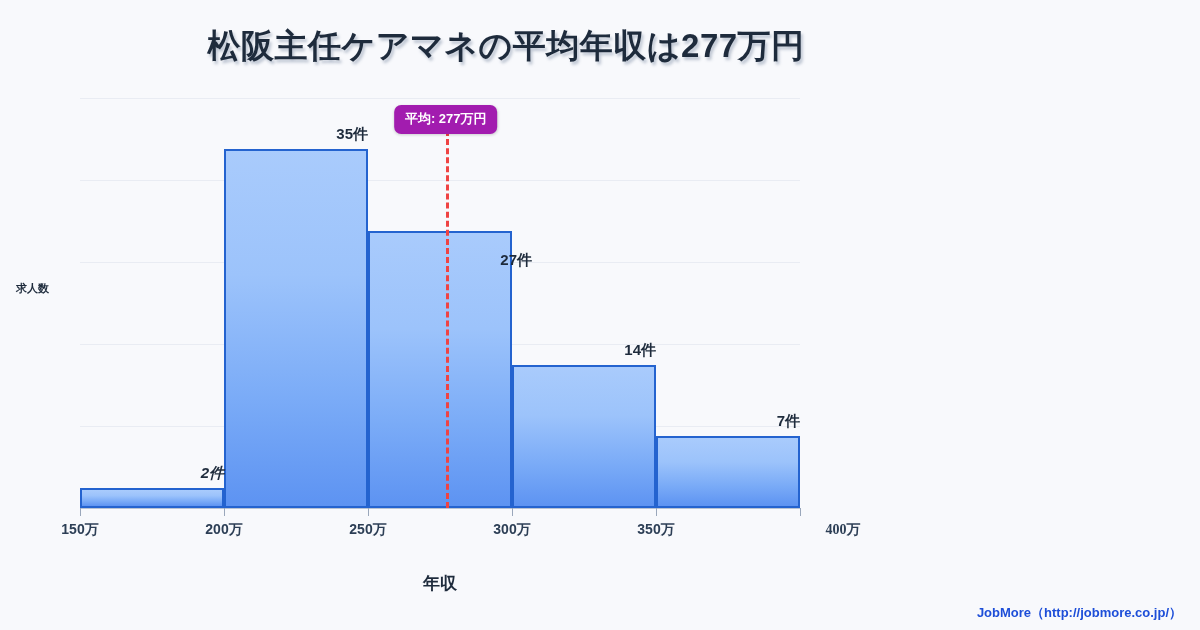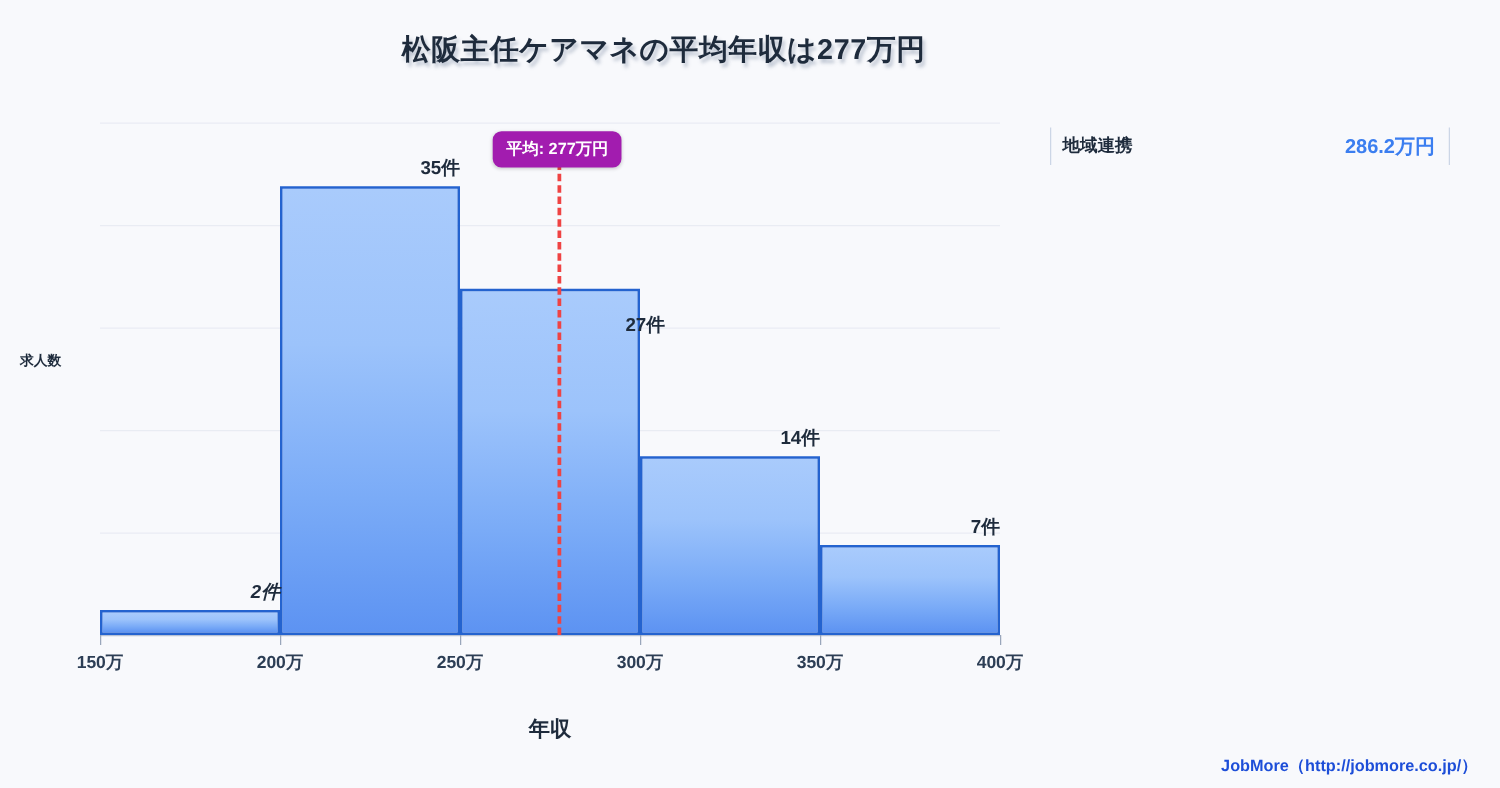--- a/index.html
+++ b/index.html
@@ -17,27 +17,26 @@
     position: relative;
   }
 
   
   .chart-title {
     position: absolute;
     top: 24px;
     left: 0;
     width: 1012px;
     text-align: center;
-    font-size: 23px;
+    font-size: 33px;
     font-weight: bold;
     color: #1e2b3c;
     letter-spacing: 0.5px;
     text-shadow: 2px 3px 3px rgba(120,135,160,0.45);
     white-space: nowrap;
-    padding-left: 25px;
   }
 
   
   .plot-wrap {
     position: absolute;
     left: 0;
     top: 0;
     width: 830px;
     height: 630px;
   }
@@ -239,32 +238,26 @@
       <div class="x-tick-label" style="left: 80px;">150万</div>
       <div class="tick-mark" style="left: 224px;"></div>
       <div class="x-tick-label" style="left: 224px;">200万</div>
       <div class="tick-mark" style="left: 368px;"></div>
       <div class="x-tick-label" style="left: 368px;">250万</div>
       <div class="tick-mark" style="left: 512px;"></div>
       <div class="x-tick-label" style="left: 512px;">300万</div>
       <div class="tick-mark" style="left: 656px;"></div>
       <div class="x-tick-label" style="left: 656px;">350万</div>
       <div class="tick-mark" style="left: 800px;"></div>
-      <div class="x-tick-label" style="left: 800px;">400万</div>
+      <div class="x-tick-label" style="left: 843px; font-family: Liberation Serif, serif;">400万</div>
     </div>
 
   <div class="avg-line" id="avg-line" style="left: 445.76px; border-left-color: rgb(239, 67, 67);"></div>
   <div class="avg-badge" id="avg-badge" style="left: 445.76px; background: #a21caf; color: rgb(255, 255, 255);">平均: 277万円</div>
 
   <div class="y-axis-title">求人数</div>
   <div class="x-axis-title">年収</div>
 </div>
 
 <div class="side-panel">
-  <div id="salary-rows">
-      <div class="salary-row">
-        <span class="salary-name">地域連携</span>
-        <span class="salary-value" style="color: rgb(59, 126, 240);">286.2万円</span>
-      </div>
-    </div>
 </div>
 
 <div class="footer-credit">JobMore（http://jobmore.co.jp/）</div>
 
 </body></html>

